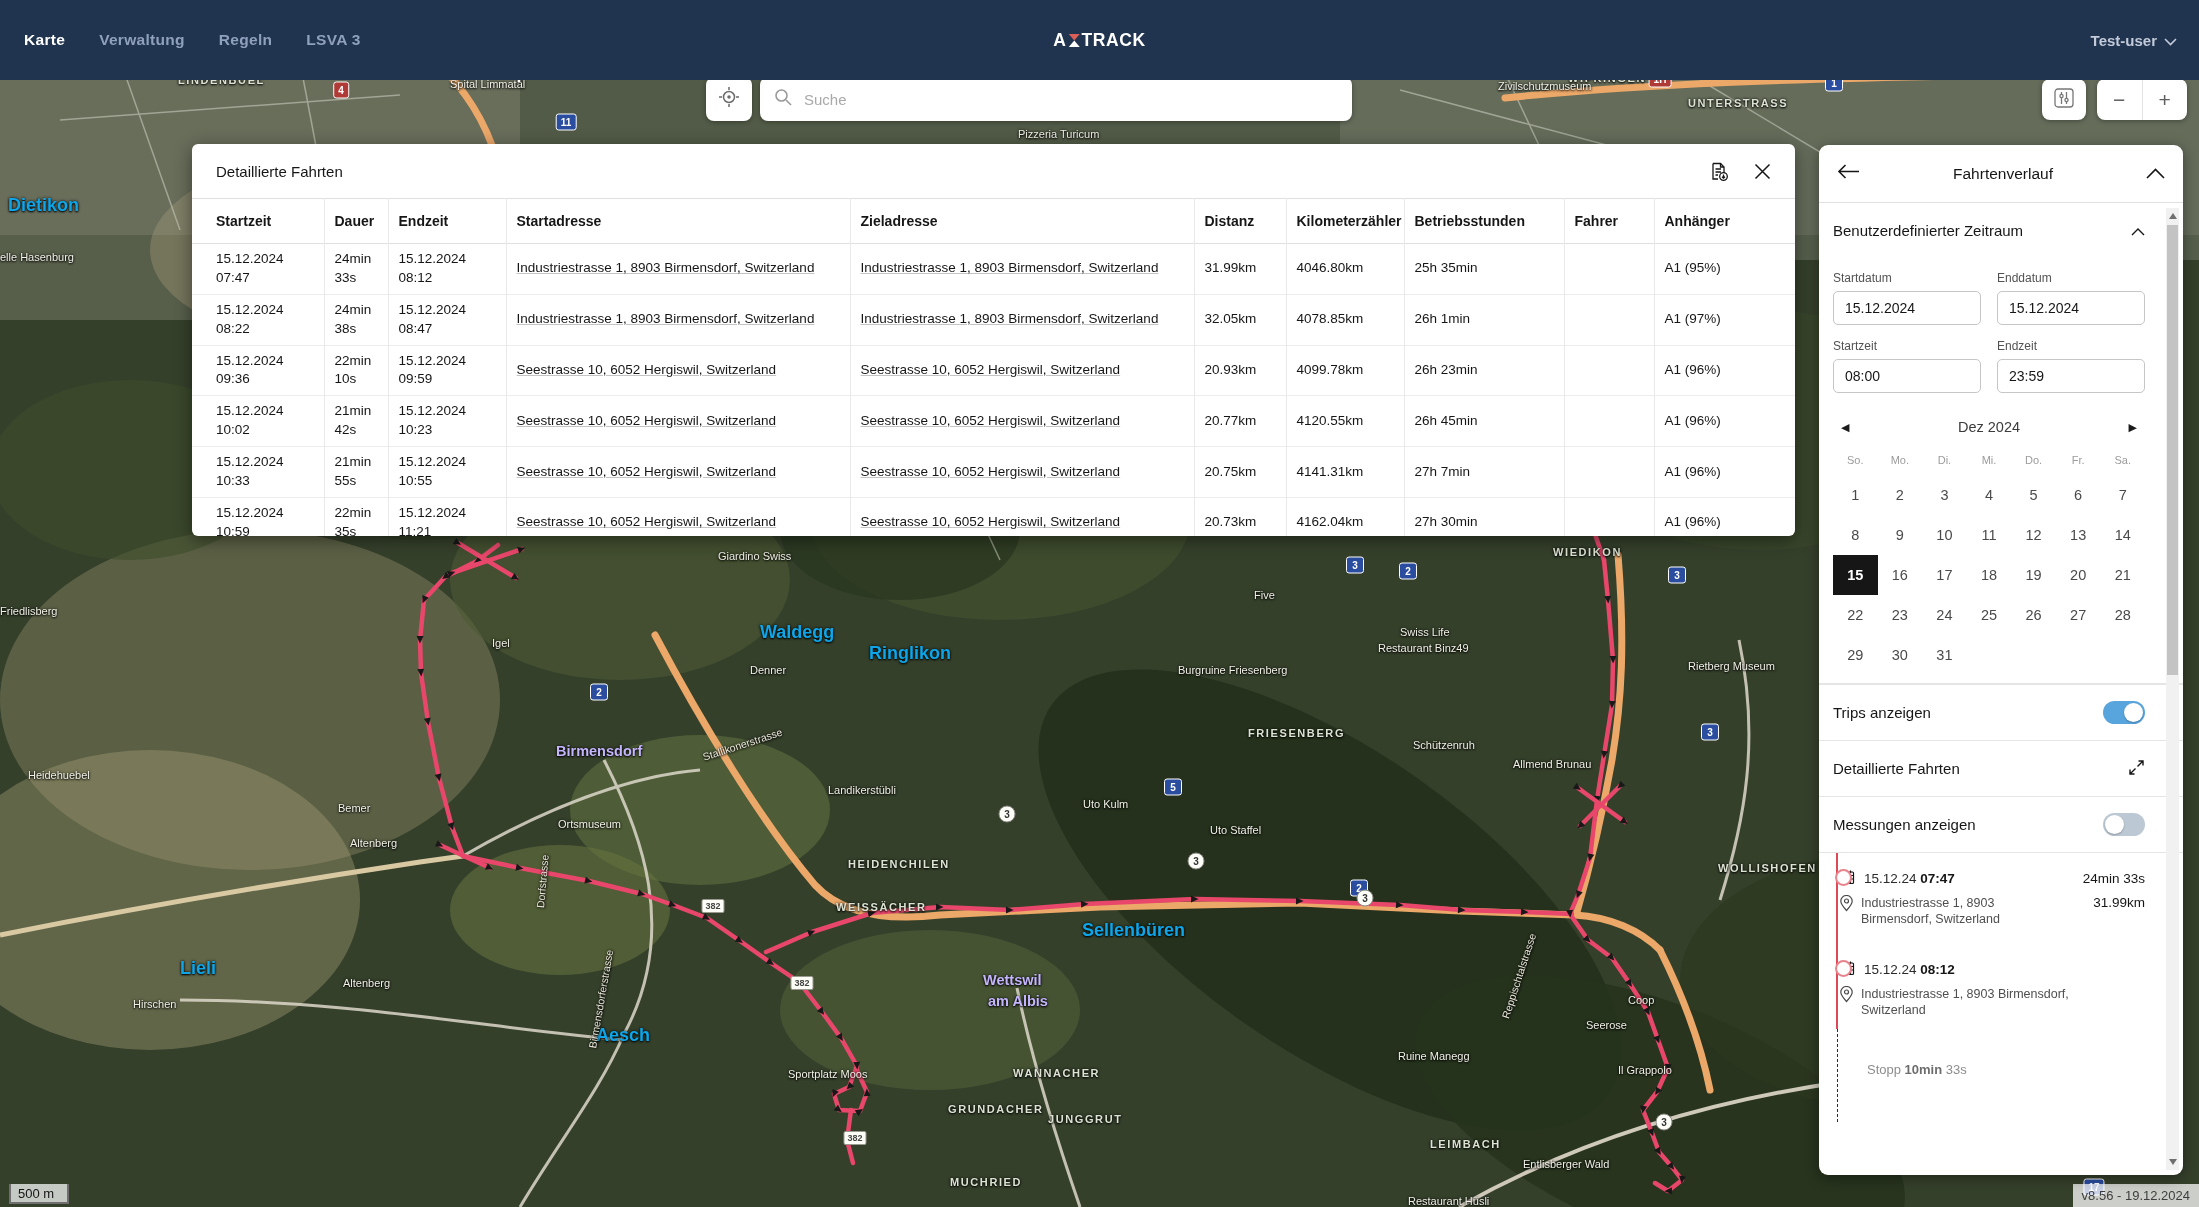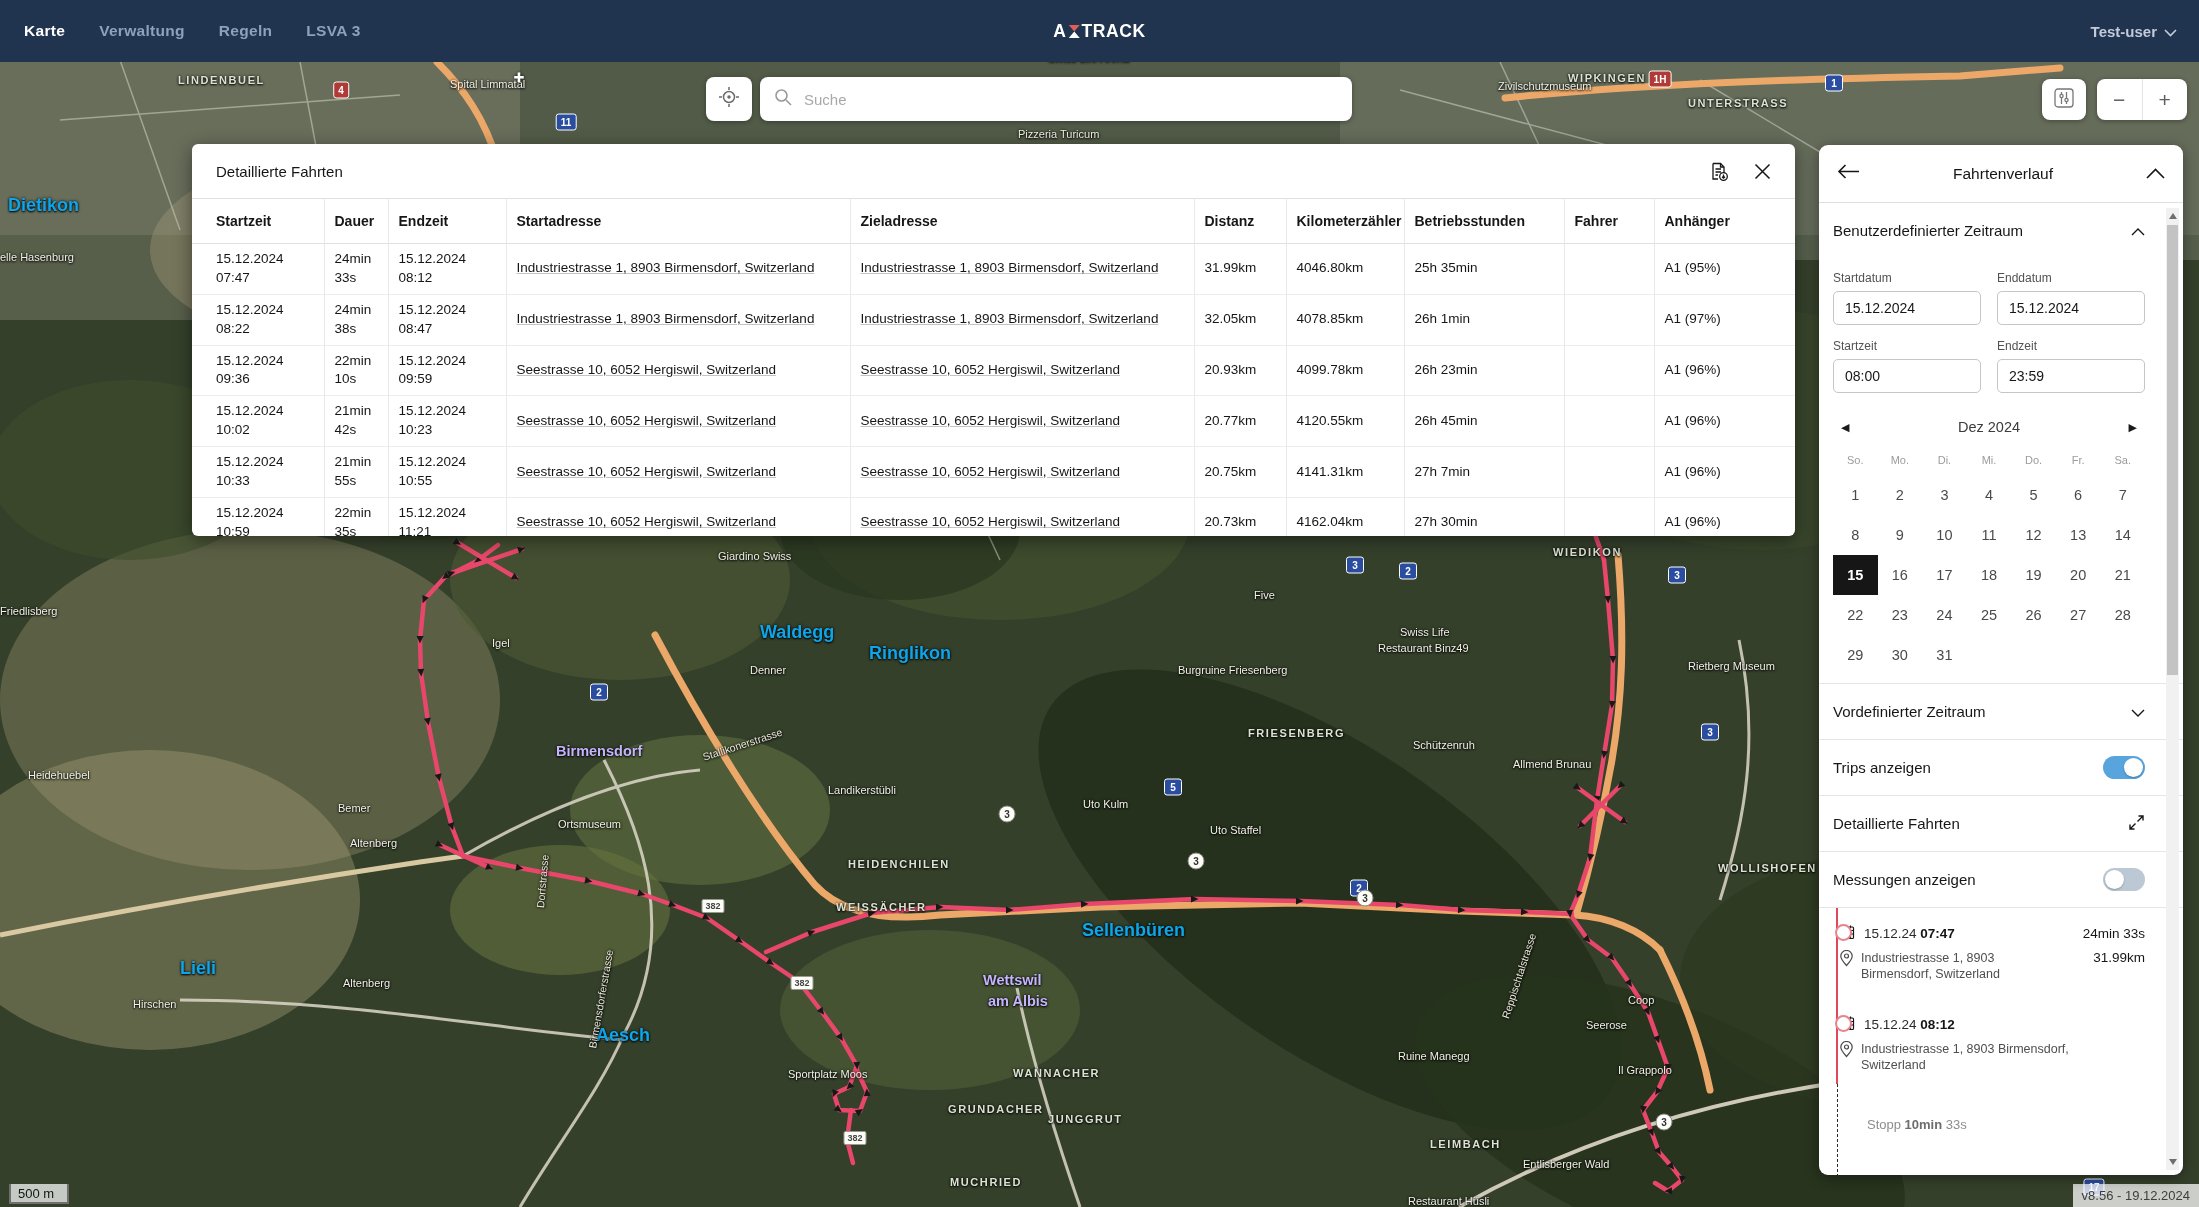--- a/index.html
+++ b/index.html
@@ -22,21 +22,21 @@
   .map-label.street{color:#e9e6da;font-size:10.5px;}
   .shield{position:absolute;transform:translate(-50%,-50%);display:flex;align-items:center;justify-content:center;
           font-weight:700;line-height:1;box-sizing:border-box;}
   .shield.blue{background:#2b4da0;color:#fff;border:1.5px solid #fff;border-radius:3px;font-size:10px;padding:2px 4px;min-width:18px;height:17px;}
   .shield.red{background:#b03a36;color:#fff;border:1.5px solid #fff;border-radius:3px;font-size:10px;padding:2px 4px;height:17px;}
   .shield.wcircle{background:#fdfdf8;color:#333;border:1.5px solid #8a8a84;border-radius:50%;width:17px;height:17px;font-size:10px;}
   .shield.wrect{background:#fdfdf8;color:#444;border:1px solid #99998f;border-radius:2px;font-size:9px;padding:1px 3px;height:14px;}
   .shield.cross{background:transparent;color:#fff;font-size:13px;text-shadow:0 0 3px #000;}
 
   
-  #navbar{position:absolute;top:0;left:0;right:0;height:62px;background:var(--navbar);z-index:50;display:flex;align-items:center;}
+  #navbar{position:absolute;top:0;left:0;right:0;height:80px;background:var(--navbar);z-index:50;display:flex;align-items:center;}
   #nav-items{display:flex;gap:34px;padding-left:24px;}
   .nav-item{font-size:15.5px;font-weight:700;color:#8fa0bd;letter-spacing:.3px;cursor:pointer;}
   .nav-item.active{color:#ffffff;}
   #logo{position:absolute;left:50%;transform:translateX(-50%);display:flex;align-items:center;color:#fff;
         font-weight:700;font-size:17.5px;letter-spacing:.6px;}
   #logo .hg{margin:0 1px;display:flex;}
   #user-menu{margin-left:auto;padding-right:22px;display:flex;align-items:center;gap:7px;color:#c3cada;font-weight:700;font-size:15px;}
 
   
   .float-btn{position:absolute;background:#fff;border-radius:8px;box-shadow:0 1px 5px rgba(0,0,0,.35);z-index:10;
@@ -672,28 +672,20 @@
   <div class="cal-day">28</div>
 
   <div class="cal-day">29</div>
 
   <div class="cal-day">30</div>
 
   <div class="cal-day">31</div>
 </div>
       </div>
       <div class="divider"></div>
-      <div class="sb-row">
-        <span>Vordefinierter Zeitraum</span>
-        <span>
-          <svg width="14" height="8" viewBox="0 0 14 8" fill="none" stroke="#161616" stroke-width="1.4">
-              <path d="M1,1 L7,7 L13,1"></path>
-            </svg>
-        </span>
-      </div>
       <div class="divider"></div>
       <div class="sb-row">
         <span>Trips anzeigen</span>
         <span class="switch on"></span>
       </div>
       <div class="divider"></div>
       <div class="sb-row">
         <span>Detaillierte Fahrten</span>
         <span>
           <svg width="17" height="17" viewBox="0 0 17 17" fill="none" stroke="#161616" stroke-width="1.4">

